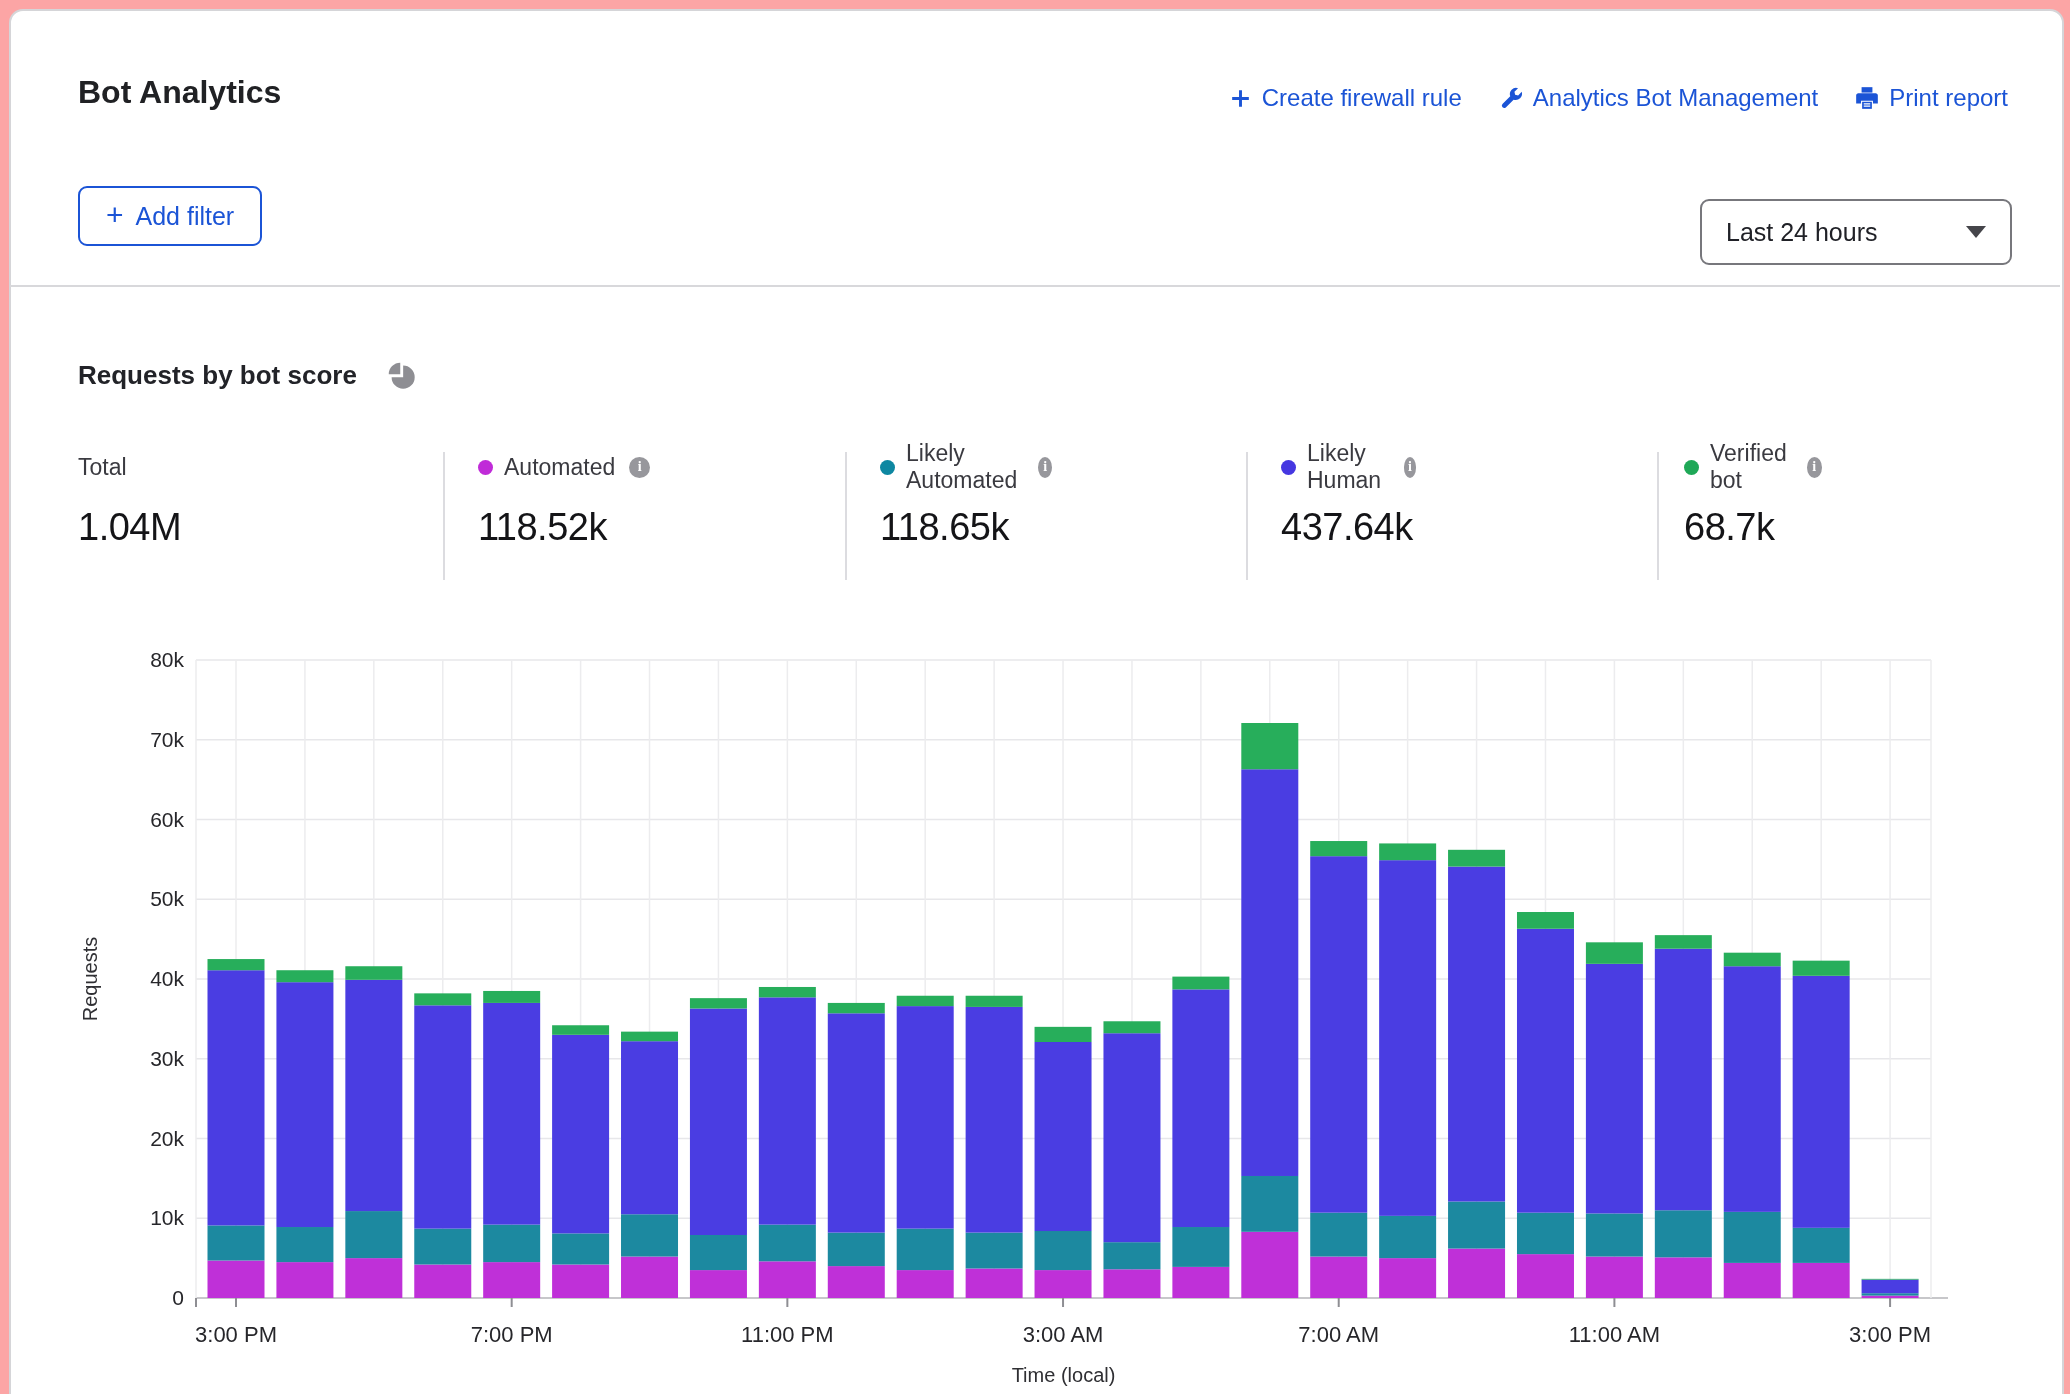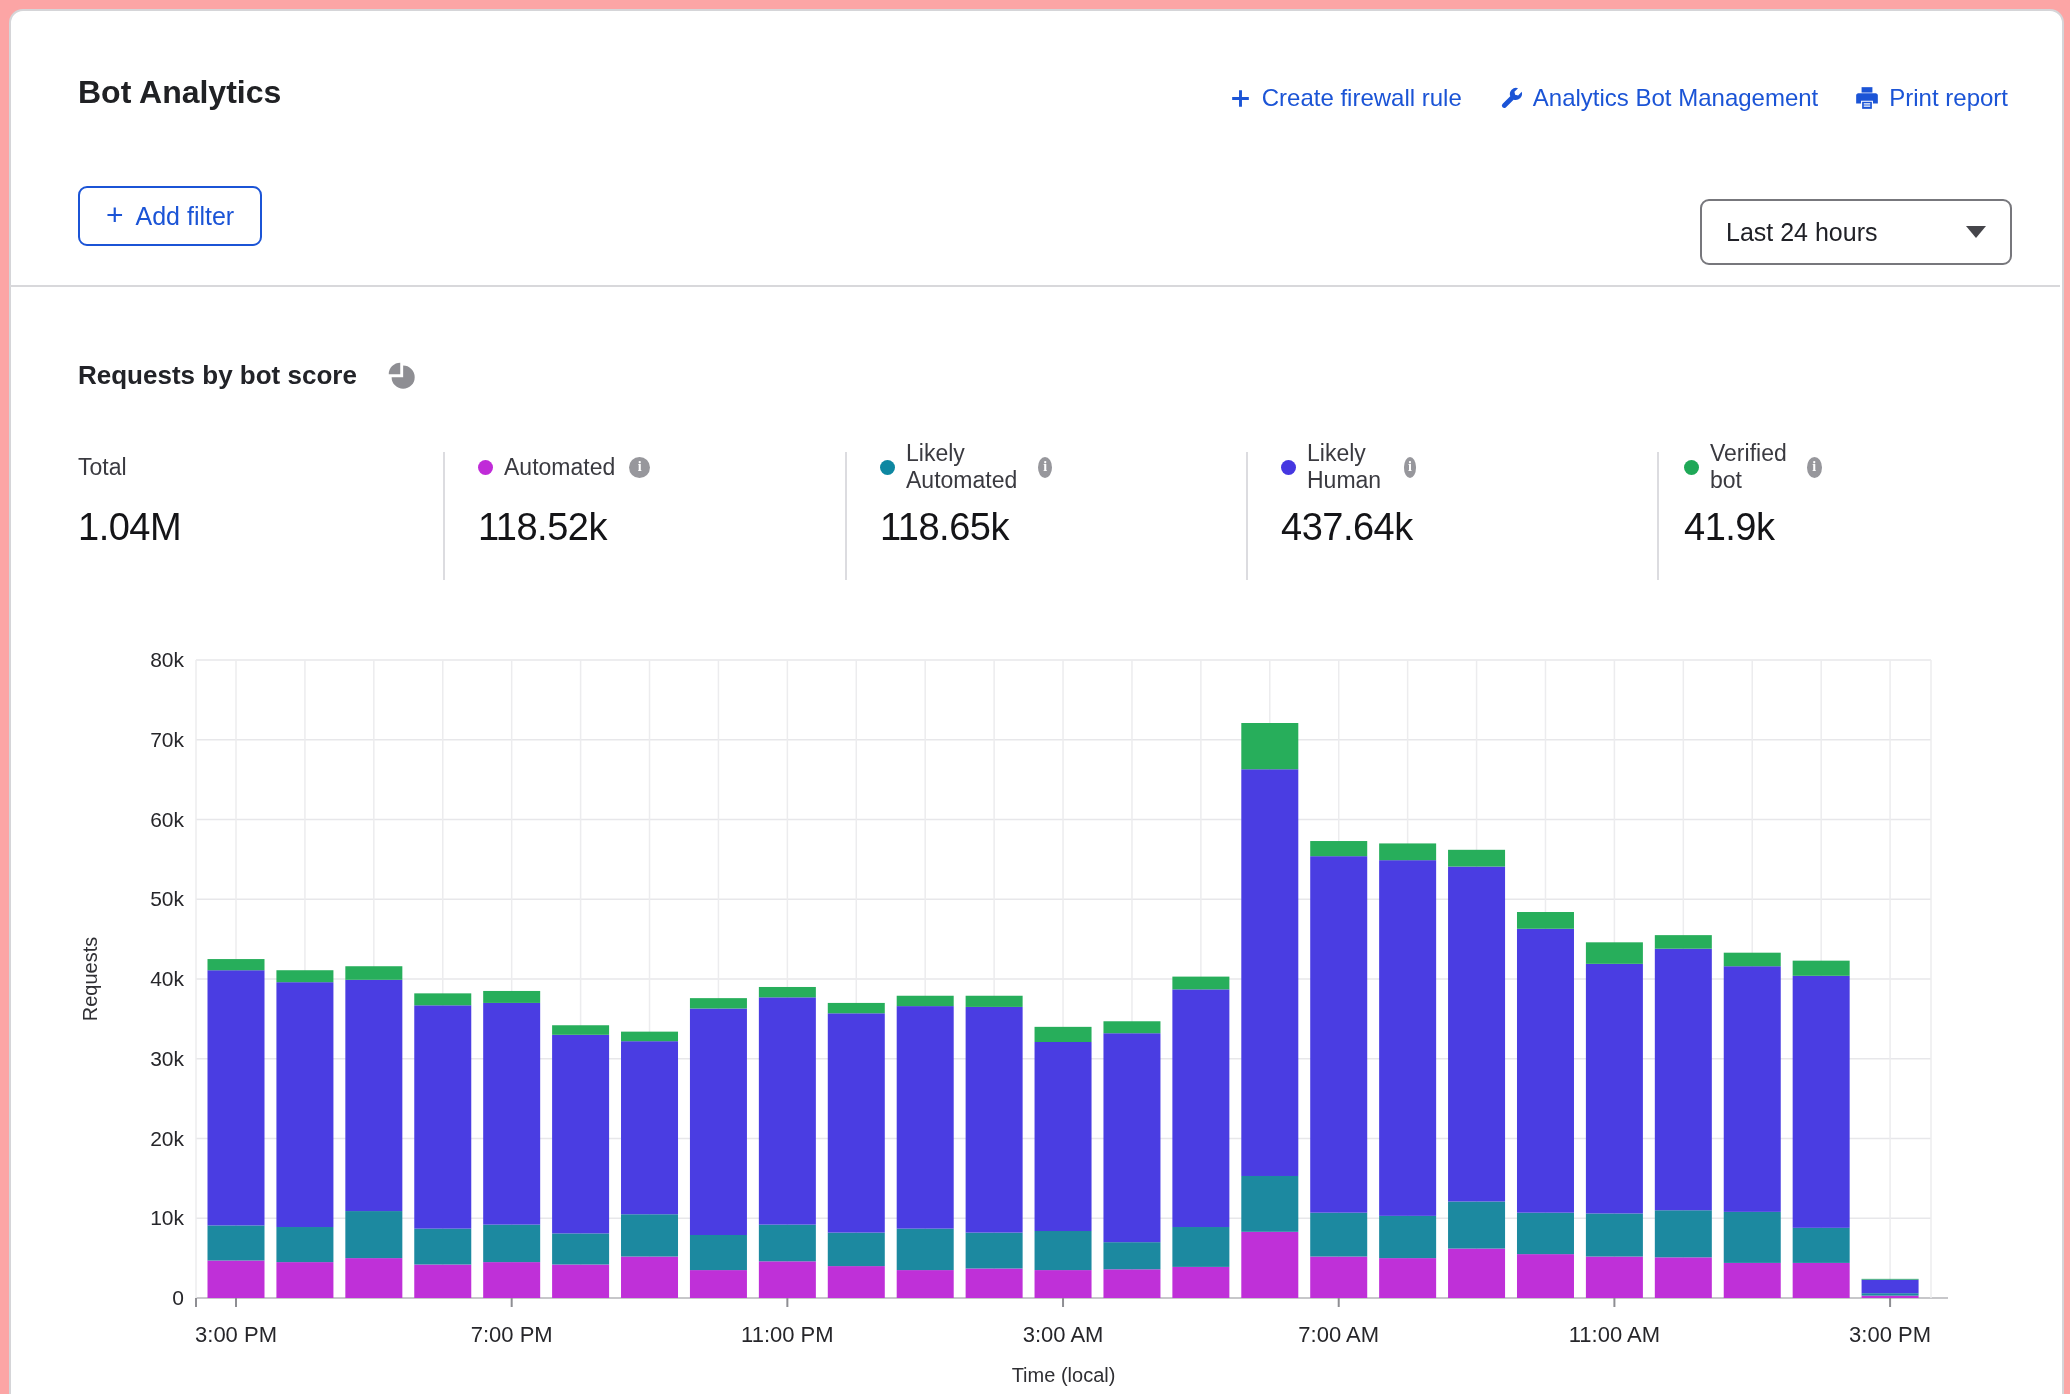--- a/index.html
+++ b/index.html
@@ -120,21 +120,21 @@
       </div>
       <div class="val">437.64k</div>
     </div>
     <div class="stat-divider" style="left:1657px"></div>
     <div class="stat" style="left:1684px">
       <div class="lbl-row">
         <span class="dot" style="background: rgb(31, 168, 87);"></span>
         <span class="lbl">Verified bot</span>
         <span class="info">i</span>
       </div>
-      <div class="val">41.9k</div>
+      <div class="val">68.7k</div>
     </div>
   </div>
 
   <svg id="chart-svg" width="2070" height="1394">
       <line x1="196" y1="1298" x2="1948" y2="1298" stroke="#c7c7ca" stroke-width="2"></line>
       <text x="184" y="1305" text-anchor="end" font-size="21" font-family="&quot;Liberation Sans&quot;,sans-serif" fill="#26262a">0</text>
       <line x1="196" y1="1218.25" x2="1931" y2="1218.25" stroke="#e7e7ea" stroke-width="1.5"></line>
       <text x="184" y="1225.25" text-anchor="end" font-size="21" font-family="&quot;Liberation Sans&quot;,sans-serif" fill="#26262a">10k</text>
       <line x1="196" y1="1138.5" x2="1931" y2="1138.5" stroke="#e7e7ea" stroke-width="1.5"></line>
       <text x="184" y="1145.5" text-anchor="end" font-size="21" font-family="&quot;Liberation Sans&quot;,sans-serif" fill="#26262a">20k</text>

